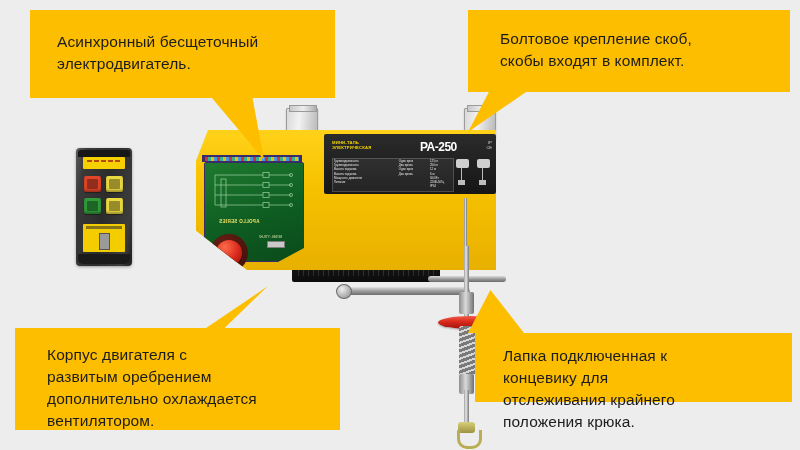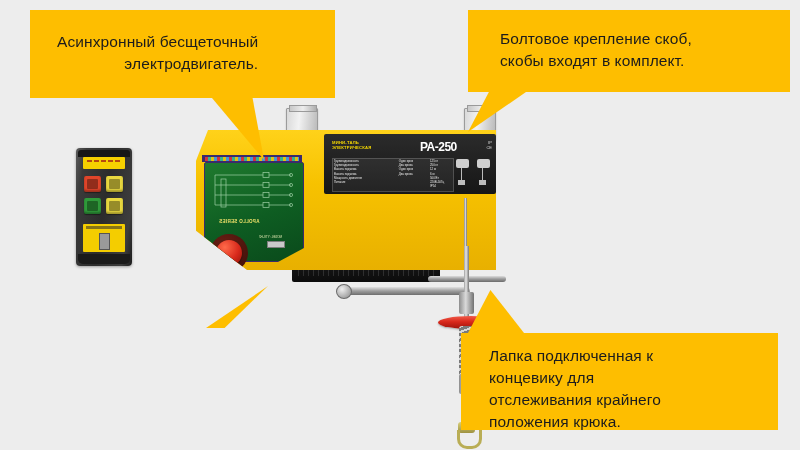--- a/index.html
+++ b/index.html
@@ -17,42 +17,42 @@
   .callout .txt{
     position:absolute;
     font-size:15.5px;
     line-height:22px;
     letter-spacing:.1px;
     color:#1c1c1c;
     white-space:pre-line;
   }
   .tail{position:absolute;width:0;height:0;}
 
-  #callout-motor{left:30px;top:10px;width:305px;height:88px;text-align:right;}
+  #callout-motor{left:30px;top:10px;width:305px;height:88px;}
   #callout-motor .txt{left:27px;top:21px;}
   #tail-motor{left:216px;top:98px;
     border-left:0 solid transparent;
     border-top:0;
     width:0;height:0;
     border-style:solid;
     border-width:0 0 60px 44px;
     border-color:transparent transparent transparent #febe00;}
   #tail-motor{clip-path:polygon(0 0,100% 100%,62% 0);}
 
   #callout-brackets{left:468px;top:10px;width:322px;height:82px;}
   #callout-brackets .txt{left:32px;top:18px;}
   #tail-brackets{left:468px;top:92px;width:58px;height:40px;background:#febe00;
     clip-path:polygon(0 100%,100% 0,36% 0);}
 
   #callout-housing{left:15px;top:328px;width:325px;height:102px;}
   #callout-housing .txt{left:32px;top:16px;}
   #tail-housing{left:206px;top:286px;width:62px;height:42px;background:#febe00;
     clip-path:polygon(100% 0,30% 100%,0 100%);}
 
-  #callout-paw{left:461px;top:333px;width:317px;height:97px;}
+  #callout-paw{left:475px;top:333px;width:317px;height:69px;}
   #callout-paw .txt{left:28px;top:12px;}
   #tail-paw{left:468px;top:290px;width:56px;height:43px;background:#febe00;
     clip-path:polygon(40% 0,100% 100%,0 100%);}
 
   
   #product{position:absolute;left:0;top:0;width:800px;height:450px;}
 
   
   #pendant{position:absolute;left:76px;top:148px;width:56px;height:118px;}
   #pendant-body{position:absolute;left:0;top:0;width:56px;height:118px;
@@ -333,20 +333,26 @@
 электродвигатель.</div>
   </div>
 
   <div class="tail" id="tail-brackets"></div>
   <div class="callout" id="callout-brackets">
     <div class="txt">Болтовое крепление скоб,
 скобы входят в комплект.</div>
   </div>
 
   <div class="tail" id="tail-housing"></div>
+  <div class="callout" id="callout-housing">
+    <div class="txt">Корпус двигателя с
+развитым оребрением
+дополнительно охлаждается
+вентилятором.</div>
+  </div>
 
   <div class="tail" id="tail-paw"></div>
   <div class="callout" id="callout-paw">
     <div class="txt">Лапка подключенная к
 концевику для
 отслеживания крайнего
 положения крюка.</div>
   </div>
 
 </div>

